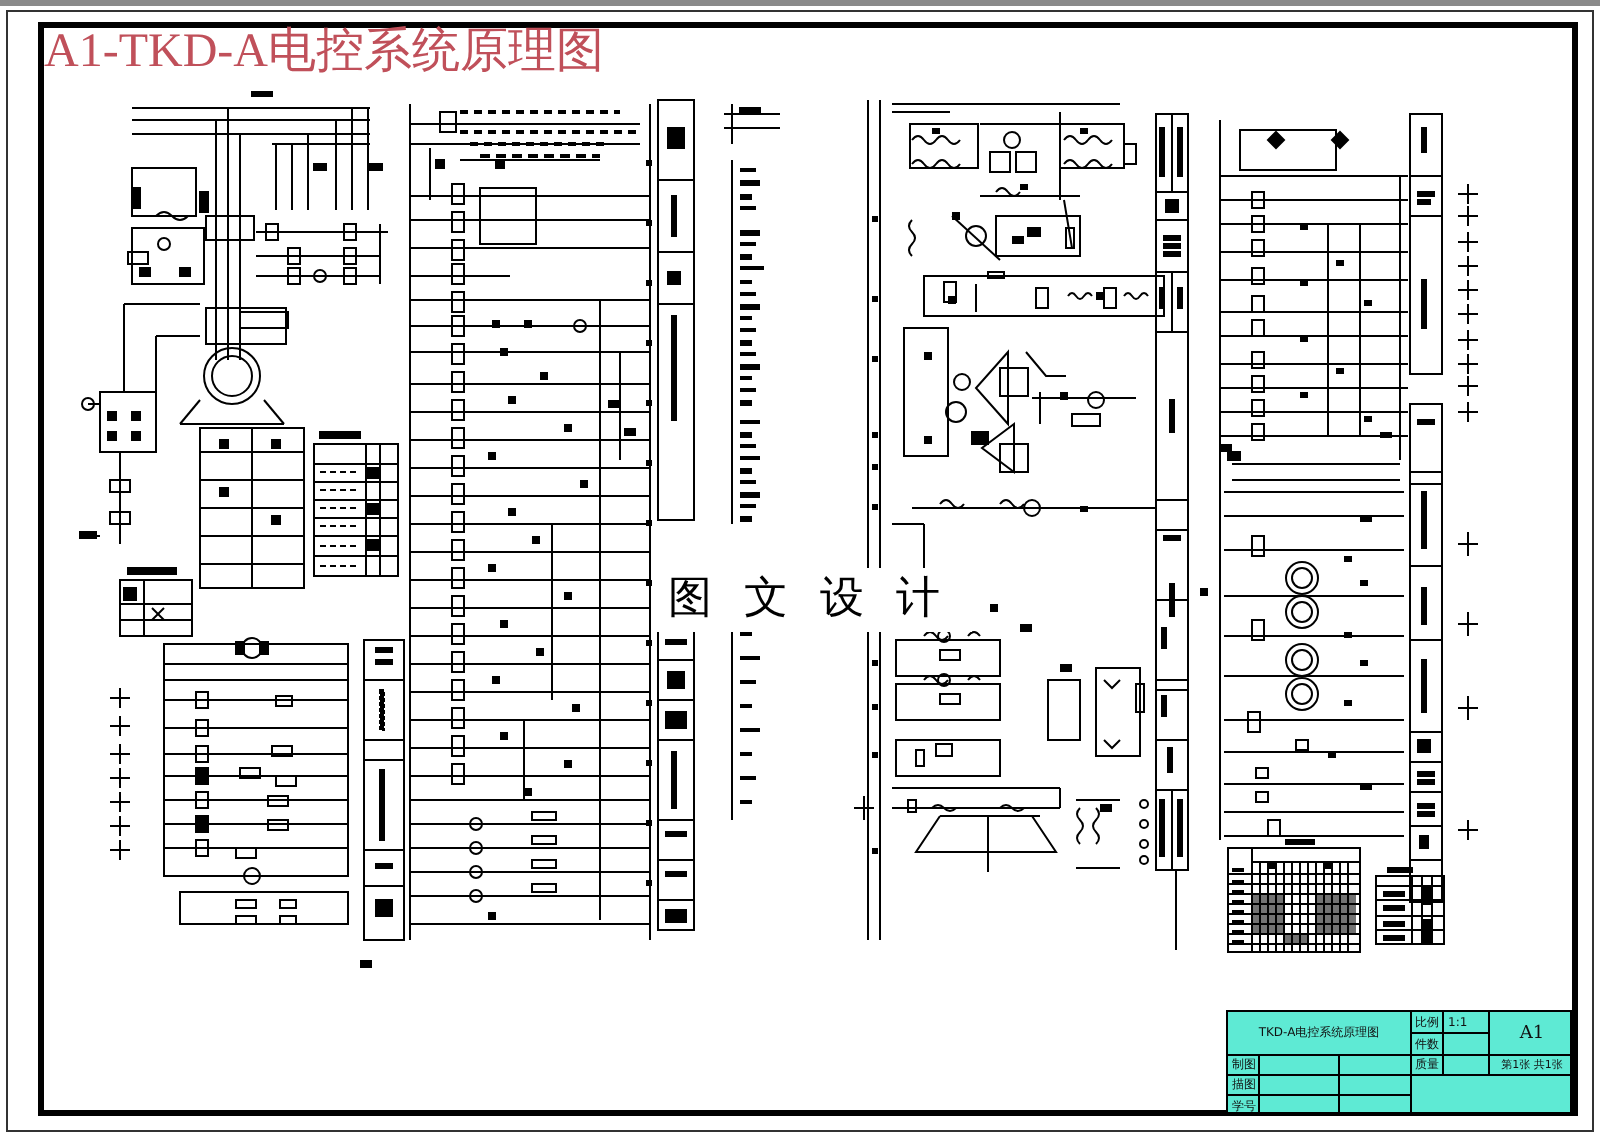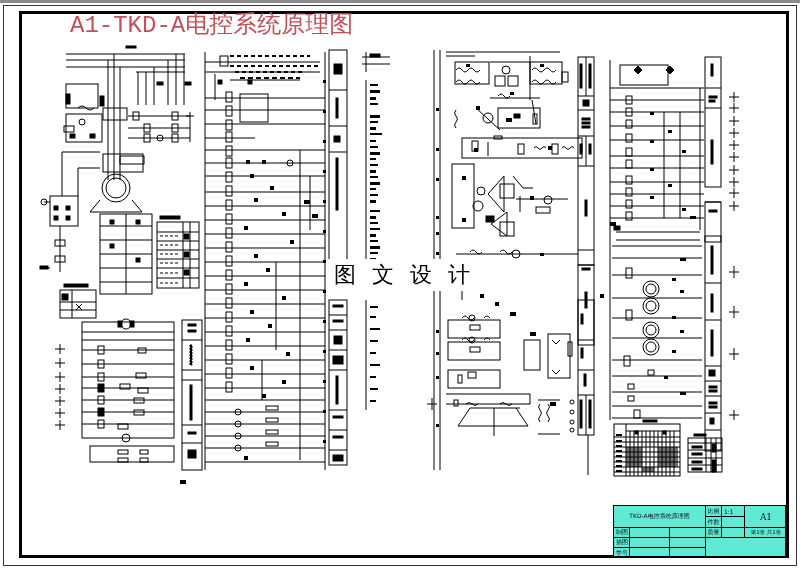--- a/index.html
+++ b/index.html
@@ -2,25 +2,25 @@
 <html><head>
 <meta charset="utf-8">
 <style>
   * { box-sizing: border-box; margin: 0; padding: 0; }
   html, body { width: 800px; height: 568px; background: #ffffff; overflow: hidden; }
   body { position: relative; font-family: "DejaVu Sans", sans-serif; }
   .topbar { position: absolute; left: 0; top: 0; width: 800px; height: 3px; background: #8a8a8a; }
   .outer-frame { position: absolute; left: 3px; top: 5px; width: 794px; height: 561px; border: 1px solid #333; }
   .inner-frame { position: absolute; left: 19px; top: 11px; width: 770px; height: 547px; border: 3px solid #000; }
   .title-text {
-    position: absolute; left: 22px; top: 11px; font-family: Liberation Mono, monospace;
-    font-size: 24px; color: #c0505a; letter-spacing: 0px; white-space: nowrap; line-height: 30px; padding-left: 48px;
+    position: absolute; left: 22px; top: 11px; font-family: Liberation Serif, serif;
+    font-size: 24px; color: #c0505a; letter-spacing: 0px; white-space: nowrap; line-height: 30px;
   }
   .watermark {
-    position: absolute; left: 326px; top: 259px; width: 160px; height: 32px; background: #fff;
+    position: absolute; left: 326px; top: 284px; width: 160px; height: 32px; background: #fff;
     font-family: "DejaVu Serif", serif; font-size: 22px; color: #000; letter-spacing: 16px;
     line-height: 32px; padding-left: 8px; white-space: nowrap;
   }
   svg.schematic { position: absolute; left: 0; top: 0; }
   .title-block { position: absolute; left: 613px; top: 505px; width: 173px; height: 52px; border: 1px solid #000; background: #5eead4; font-size: 6px; }
   .tb-cell { position: absolute; border-right: 1px solid #000; border-bottom: 1px solid #000; display: flex; align-items: center; justify-content: center; overflow: hidden; white-space: nowrap; font-family: "DejaVu Sans", sans-serif; color: #111; }
   .tb-cell.left { justify-content: flex-start; padding-left: 2px; }
   .tb-cell.big { font-family: "DejaVu Serif", serif; font-size: 9px; }
 </style>
 </head>

